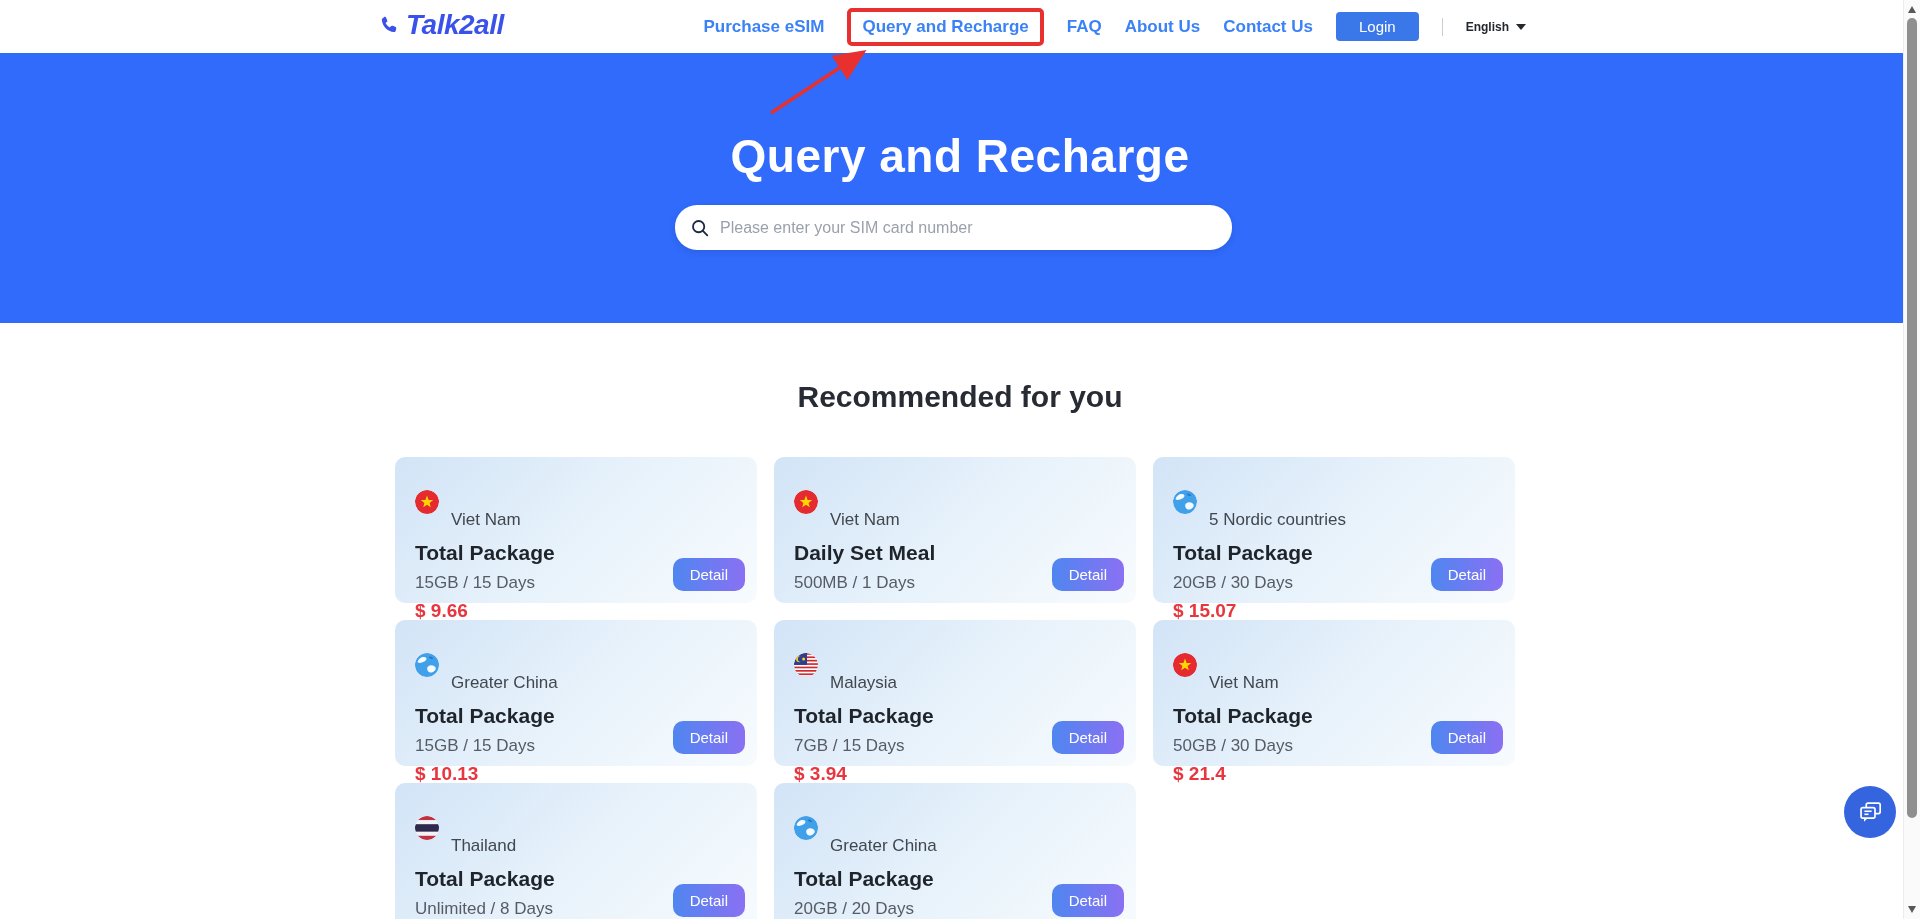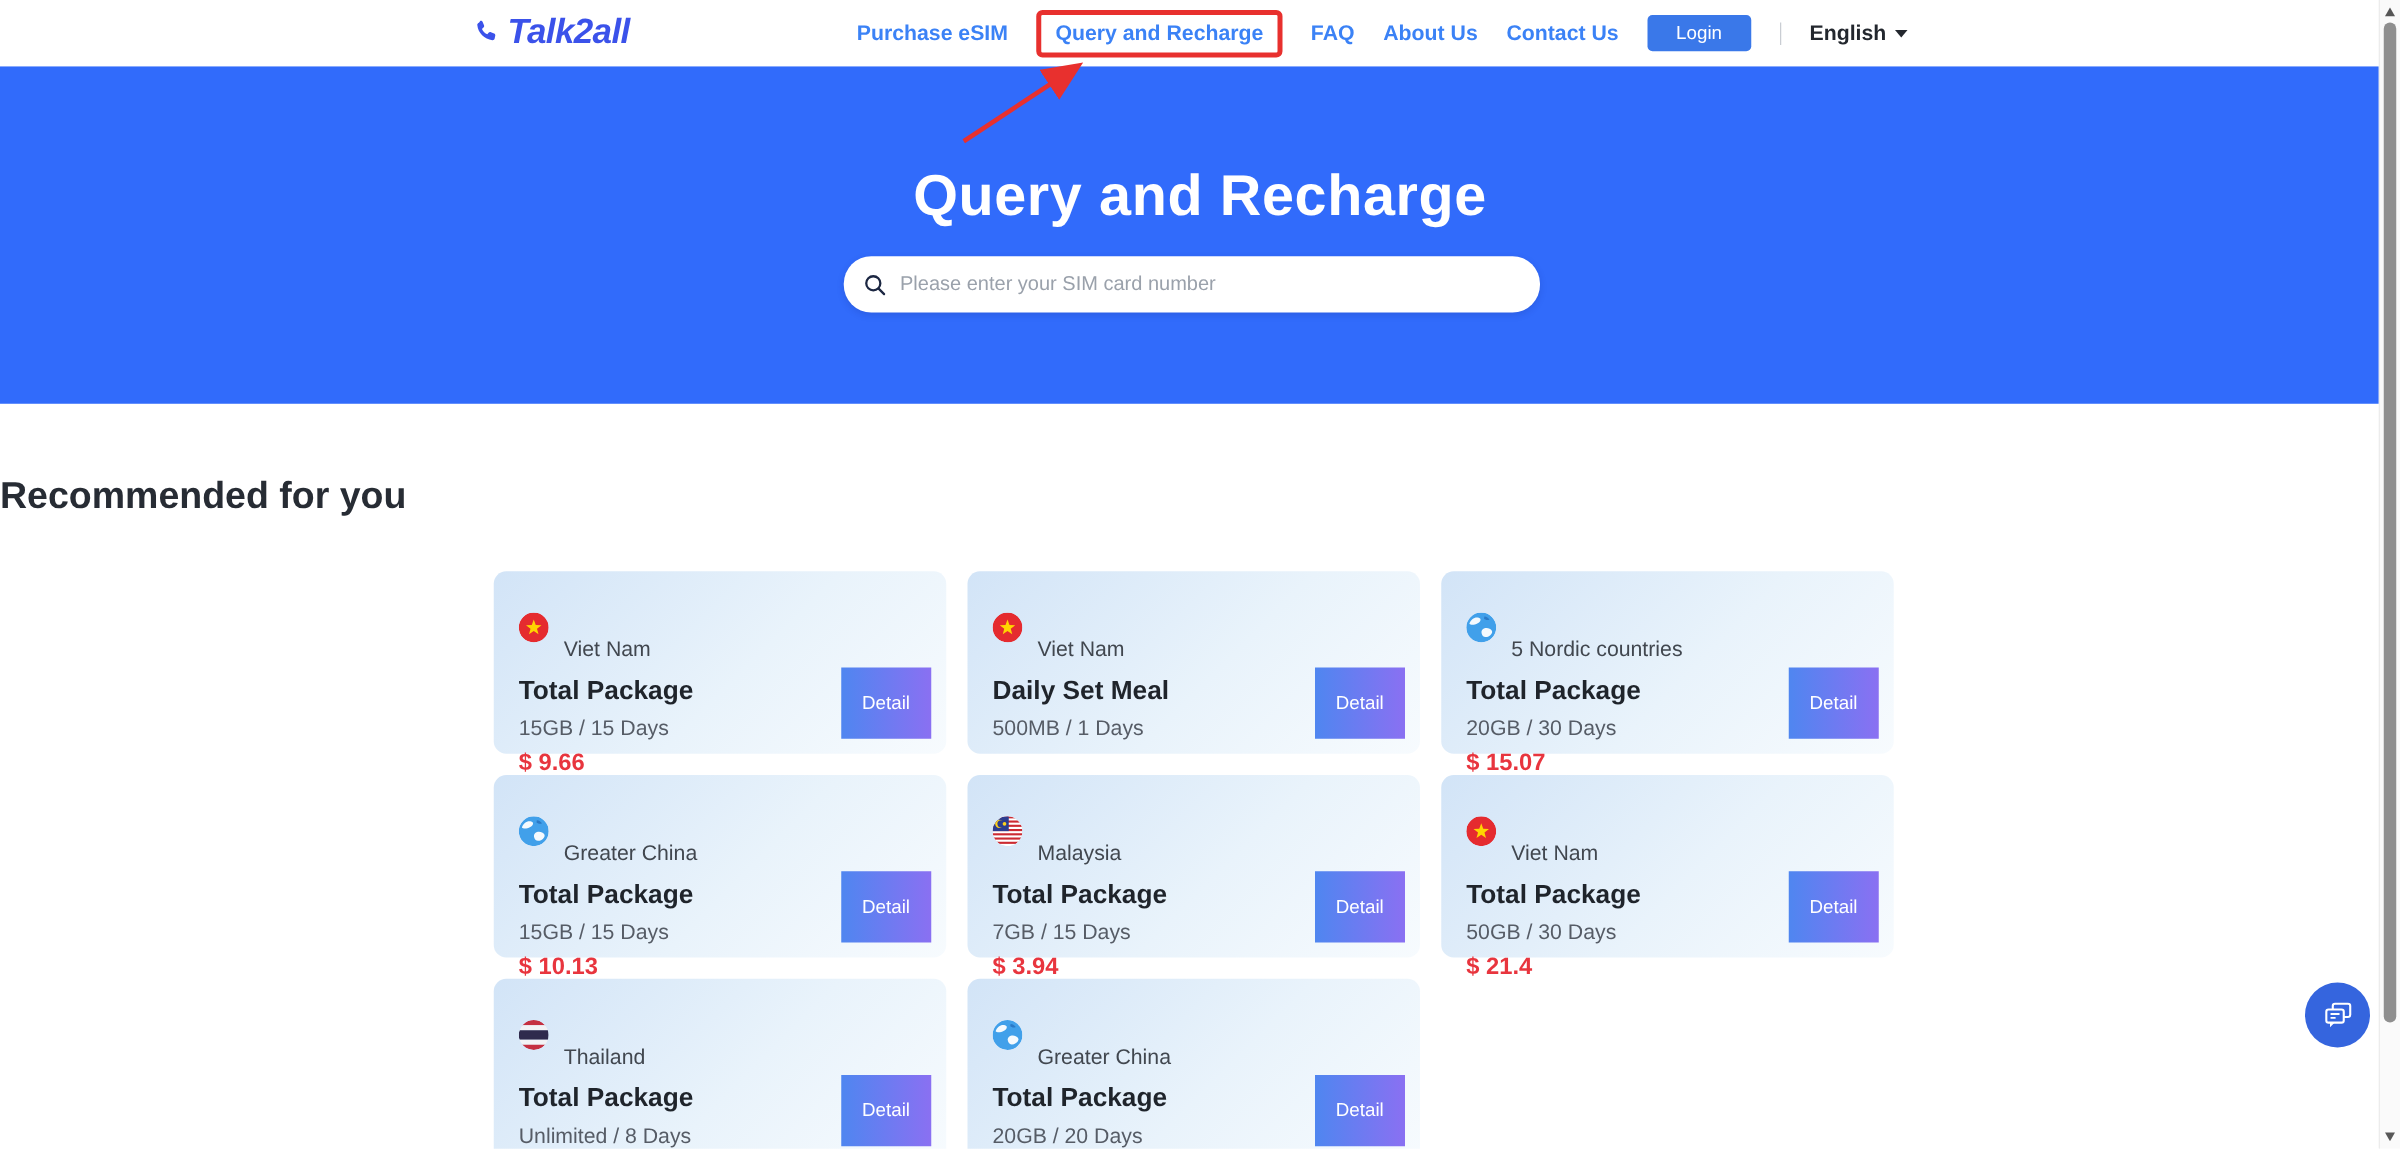--- a/index.html
+++ b/index.html
@@ -13,55 +13,55 @@
   .navbar { position:absolute; top:0; left:0; width:100%; height:53px; background:#fff; z-index:10; }
   .logo { position:absolute; left:378px; top:0; height:49px; display:flex; align-items:center; gap:5px;
           color:#3b52ea; font-size:28px; font-weight:700; font-style:italic; letter-spacing:-0.5px; cursor:pointer; }
   .logo svg { transform:translateY(1px); }
   .nav-right { position:absolute; right:394px; top:0; height:53px; display:flex; align-items:center; gap:23px; }
   .nav-item { font-size:17px; font-weight:600; color:#3b82f6; white-space:nowrap; cursor:pointer; }
   .nav-item.highlighted { border:4px solid #e8302e; border-radius:5px; padding:5px 11px; }
   .login-btn { background:#3a78e9; color:#fff; font-size:15px; font-weight:500; border:none;
                border-radius:4px; padding:6px 23px; cursor:pointer; }
   .nav-sep { width:1px; height:18px; background:#c9cdd3; }
-  .lang { display:flex; align-items:center; gap:7px; font-size:17px; font-weight:700; cursor:pointer; }
+  .lang { display:flex; align-items:center; gap:7px; font-size:12px; font-weight:700; cursor:pointer; }
   .caret-down { width:0; height:0; border-left:5px solid transparent; border-right:5px solid transparent;
                 border-top:6px solid #23272e; display:inline-block; }
 
   
   .annotation-arrow { position:absolute; left:758px; top:38px; z-index:60; pointer-events:none; }
 
   
   .hero { position:absolute; top:53px; left:0; width:100%; height:270px; background:#316bfb; }
   .hero-title { position:absolute; top:76px; width:100%; text-align:center;
                 font-size:46px; font-weight:700; color:#fff; letter-spacing:0.5px; }
   .search-box { position:absolute; left:675px; top:152px; width:557px; height:45px; background:#fff;
                 border-radius:22px; display:flex; align-items:center; padding:0 15px; gap:10px;
                 box-shadow:0 2px 6px rgba(20,40,120,.18); }
   .search-box input { flex:1; border:none; outline:none; font-size:16px; color:#333;
                       font-family:"Liberation Sans", sans-serif; background:transparent; }
   .search-box input::placeholder { color:#9aa1ab; }
 
   
-  .section-title { position:absolute; top:380px; width:100%; 
+  .section-title { position:absolute; top:380px; width:100%; text-align:center;
                    font-size:30px; font-weight:700; color:#272c34; }
   .cards-grid { position:absolute; left:395px; top:457px; display:grid;
                 grid-template-columns:repeat(3,362px); grid-auto-rows:146px; gap:17px; }
   .card { position:relative; border-radius:10px; padding:14px 20px;
           background:linear-gradient(135deg,#d2e4f7 0%,#e9f3fb 55%,#f7fbfe 100%); }
   .card-country { display:flex; align-items:center; gap:12px; margin-top:2px; }
   .flag { width:24px; height:24px; border-radius:50%; overflow:hidden; flex:0 0 24px; }
   .flag svg { display:block; }
   .country-name { font-size:17px; color:#41474f;margin-top:37px; }
   .card-package { margin-top:11px; font-size:21px; font-weight:700; color:#1f242b; }
   .card-spec { margin-top:8px; font-size:17px; color:#565c66; }
   .card-price { margin-top:7px; font-size:19px; font-weight:700; color:#e8353e; }
   .detail-btn { position:absolute; right:12px; bottom:12px; border:none; cursor:pointer;
                 background:linear-gradient(90deg,#4f86f0,#8a70f2); color:#fff;
-                font-size:15px; padding:20px 17px; border-radius:0; font-family:"Liberation Sans", sans-serif; }
+                font-size:15px; padding:8px 17px; border-radius:10px; font-family:"Liberation Sans", sans-serif; }
 
   
   .chat-fab { position:absolute; left:1844px; top:786px; width:52px; height:52px; border-radius:50%;
               background:#3565de; display:flex; align-items:center; justify-content:center; cursor:pointer; z-index:40; }
 
   
   .scrollbar { position:absolute; right:0; top:0; width:17px; height:919px; background:#fafafa;
                border-left:1px solid #ececec; z-index:80; }
   .scroll-arrow-up, .scroll-arrow-down { position:absolute; left:4px; width:0; height:0;
                border-left:4.5px solid transparent; border-right:4.5px solid transparent; cursor:pointer; }

